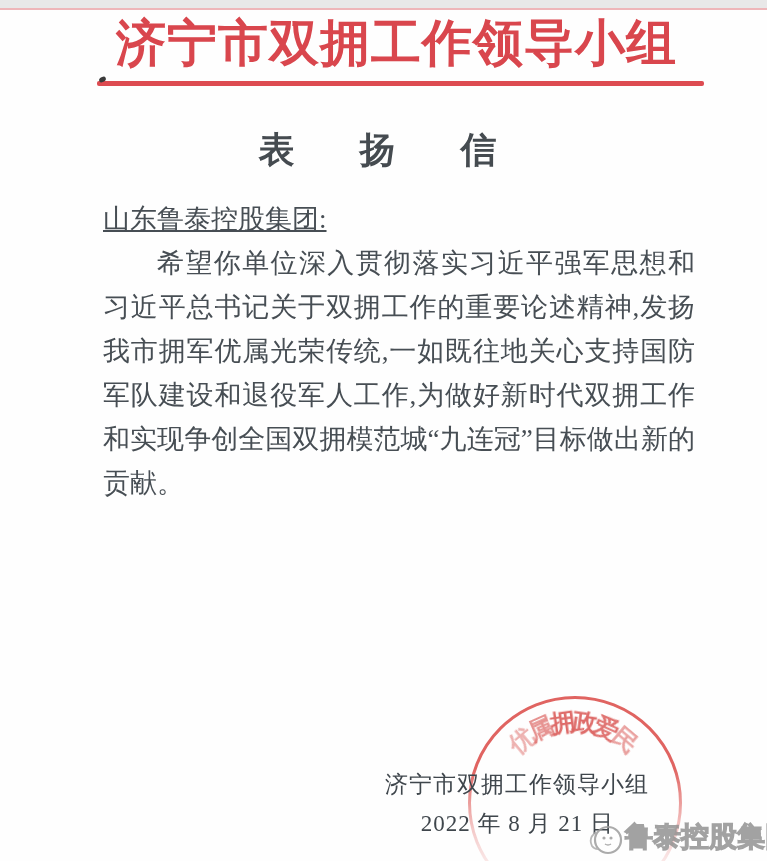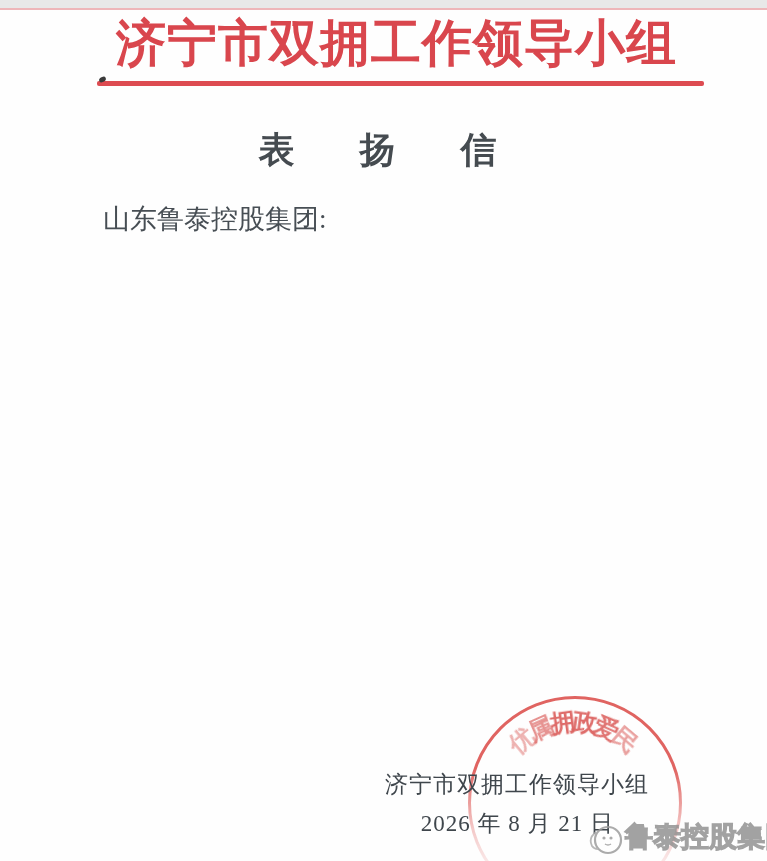--- a/index.html
+++ b/index.html
@@ -36,21 +36,21 @@
     text-align:center;text-indent:16px;
     font-size:36px;font-weight:bold;letter-spacing:28px;
     color:#454b50;white-space:nowrap;
   }
   .body-text{
     position:absolute;top:189px;left:103px;width:592px;
     font-size:27px;line-height:44px;color:#474e54;
     text-align:justify;
   }
   .body-text p{margin:0;text-indent:2em;}
-  .body-text .salutation{text-indent:0;}
+  .body-text .salutation{text-indent:0;text-decoration:underline;}
 
   
   .seal{
     position:absolute;left:468px;top:688px;width:214px;height:214px;
     opacity:0.88;
     -webkit-mask-image:linear-gradient(180deg,#000 0%,#000 34%,rgba(0,0,0,.35) 62%,transparent 88%);
     mask-image:linear-gradient(180deg,#000 0%,#000 34%,rgba(0,0,0,.35) 62%,transparent 88%);
   }
   .seal-ring{
     position:absolute;left:0;top:0;width:208px;height:208px;
@@ -103,34 +103,35 @@
 
   <div class="letterhead">济宁市双拥工作领导小组</div>
 
   <div class="rule"></div>
   <div class="rule-speck"></div>
 
   <div class="letter-title">表 扬 信</div>
 
   <div class="body-text">
     <p class="salutation">山东鲁泰控股集团:</p>
+    <p>希望你单位深入贯彻落实习近平强军思想和习近平总书记关于双拥工作的重要论述精神,发扬我市拥军优属光荣传统,一如既往地关心支持国防军队建设和退役军人工作,为做好新时代双拥工作和实现争创全国双拥模范城“九连冠”目标做出新的贡献。</p>
   </div>
 
   <div class="seal">
     <div class="seal-ring"></div>
     <span class="seal-char sc0">优</span>
     <span class="seal-char sc1">属</span>
     <span class="seal-char sc2">拥</span>
     <span class="seal-char sc3">政</span>
     <span class="seal-char sc4">爱</span>
     <span class="seal-char sc5">民</span>
   </div>
 
   <div class="signature">济宁市双拥工作领导小组</div>
-  <div class="date">2026 年 8 月 21 日</div>
+  <div class="date">2022 年 8 月 21 日</div>
 
   <div class="watermark">
     <svg class="wm-icon" viewBox="0 0 38 42" xmlns="http://www.w3.org/2000/svg">
       <circle cx="22" cy="24" r="13" fill="none" stroke="#9a9a9a" stroke-width="2.2"></circle>
       <path d="M10 16 Q2 22 6 30 Q8 33 12 33" fill="none" stroke="#a8a8a8" stroke-width="1.8"></path>
       <circle cx="18" cy="22" r="1.6" fill="#9a9a9a"></circle>
       <circle cx="25" cy="22" r="1.6" fill="#9a9a9a"></circle>
       <path d="M19 28 Q22 30 25 28" fill="none" stroke="#9a9a9a" stroke-width="1.5"></path>
     </svg>
     <span class="wm-label">鲁泰控股集团</span>

